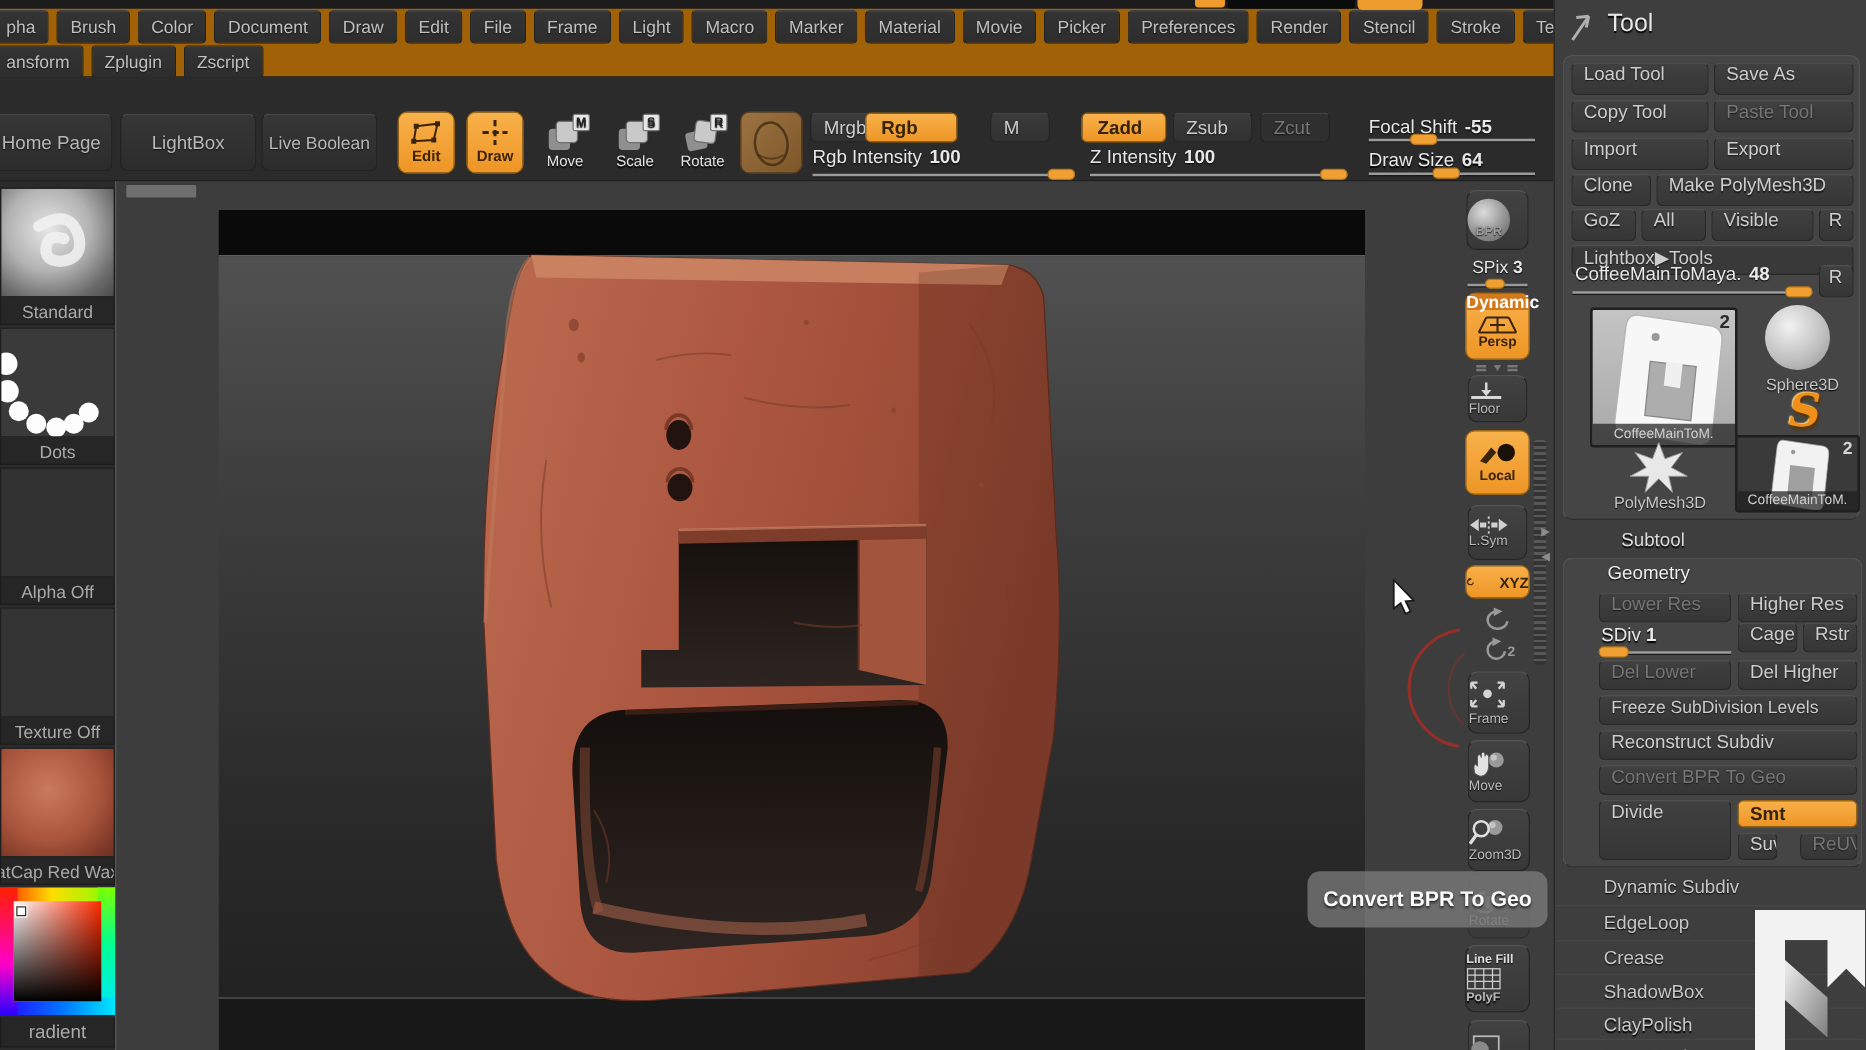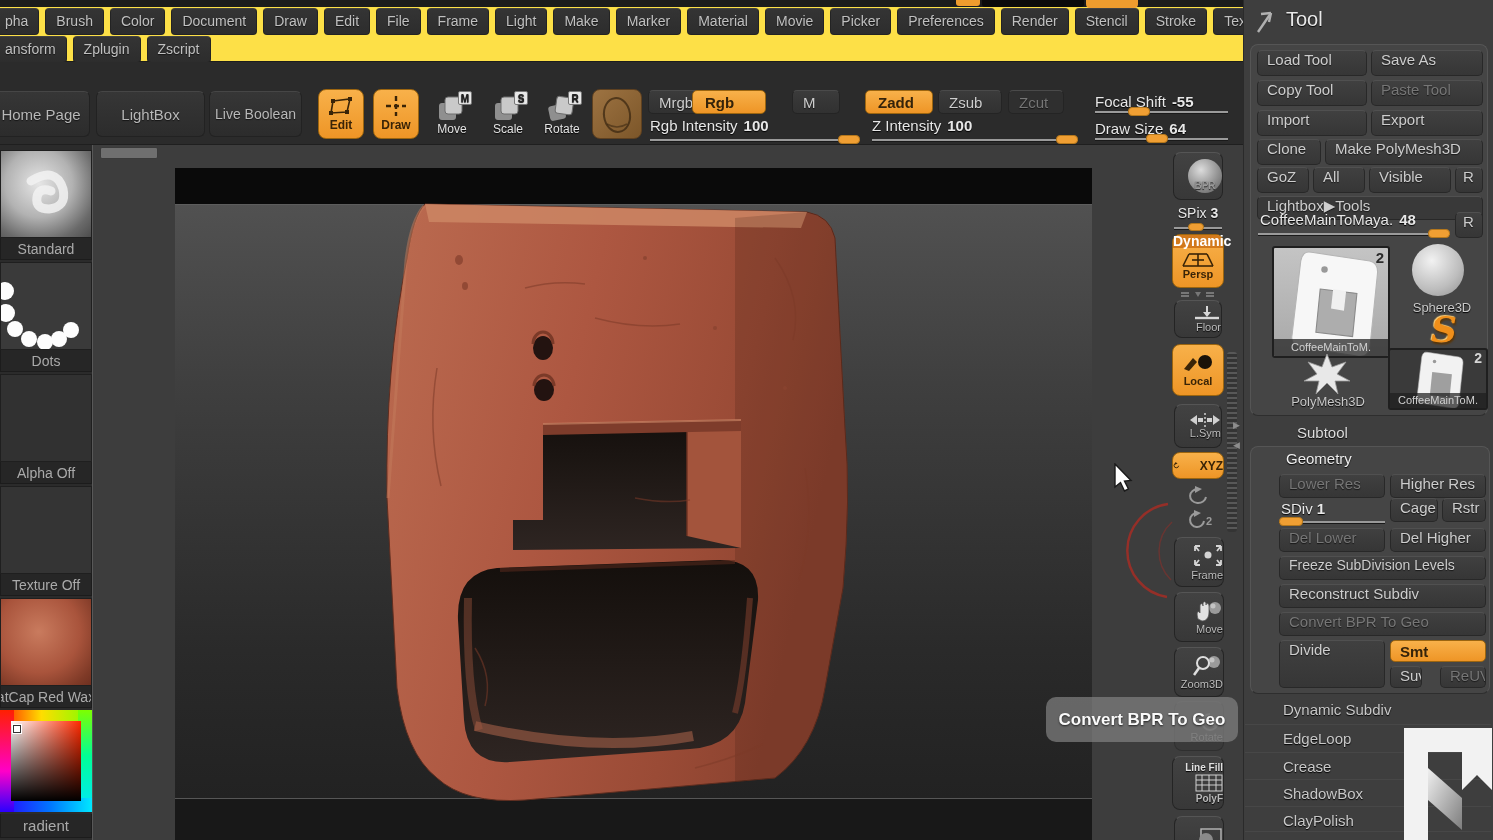--- a/index.html
+++ b/index.html
@@ -4,21 +4,21 @@
 <style>
   * { margin:0; padding:0; box-sizing:border-box; }
   html,body { background:#1a1a1a; }
   #app {
     position:relative; width:1493px; height:840px; overflow:hidden;
     background:#2b2b2b; font-family:"Liberation Sans", sans-serif;
     -webkit-font-smoothing:antialiased; cursor:default;
   }
   .abs { position:absolute; }
   
-  .menubar { position:absolute; left:0; top:0; width:1243px; height:62px; background:#fde047; border-bottom:1px solid #1d1d1d; }
+  .menubar { position:absolute; left:0; top:0; width:1243px; height:62px; background:#a16207; border-bottom:1px solid #1d1d1d; }
   .topstrip { position:absolute; left:0; top:0; width:1243px; height:7px; background:#1c1c1c; }
   .menu-row { position:absolute; left:2px; display:flex; gap:6px; }
   .menu-item {
     background:linear-gradient(#343434,#2d2d2d); border:1px solid #232323; border-top-color:#424242;
     border-radius:4px; color:#c0c0c0; font-size:14px; padding:4px 10px 5px; text-shadow:0 1px 1px rgba(0,0,0,.6);
     white-space:nowrap;
   }
   
   .shelf { position:absolute; left:0; top:62px; width:1243px; height:83px; background:#2b2b2b; border-bottom:1px solid #1f1f1f; }
   .btn-shelf {
@@ -40,21 +40,21 @@
   .slider-label b { margin-left:6px; }
   .track { position:absolute; height:2px; background:#9a9a9a; box-shadow:0 1px 0 #1a1a1a; }
   .knob { position:absolute; width:22px; height:9px; background:#f09f33; border:1px solid #b4771c; border-radius:4px; }
   .dim { color:#767676 !important; }
   
   .tray-thumb { position:absolute; left:0; width:92px; height:88px; overflow:hidden; border:1px solid #1f1f1f; }
   .tray-label { position:absolute; left:0; width:92px; height:22px; background:#262626; border:1px solid #1c1c1c; border-top:none; color:#aaaaaa; font-size:14px; display:flex; align-items:center; justify-content:center; white-space:nowrap; overflow:hidden; }
   
   .canvas-panel { position:absolute; left:92px; top:145px; width:1151px; height:695px; background:#3d3d3d; border-left:1px solid #585858; }
   
-  .strip-btn { position:absolute; background:linear-gradient(#424242,#383838); border:1px solid #242424; border-top-color:#555; border-radius:8px; display:flex; flex-direction:column; align-items:flex-end; justify-content:center; color:#bbbbbb; font-size:11px; text-shadow:0 1px 1px #000; }
+  .strip-btn { position:absolute; background:linear-gradient(#424242,#383838); border:1px solid #242424; border-top-color:#555; border-radius:8px; display:flex; flex-direction:column; align-items:flex-start; justify-content:center; color:#bbbbbb; font-size:11px; text-shadow:0 1px 1px #000; }
   .strip-btn-orange { position:absolute; background:linear-gradient(#f8b14a,#ee9526); border:1px solid #9c650f; border-radius:8px; display:flex; flex-direction:column; align-items:center; justify-content:center; color:#3a2407; font-size:11px; font-weight:bold; }
   
   .rpanel { position:absolute; left:1243px; top:0; width:250px; height:840px; background:#3e3e3e; border-left:1px solid #2a2a2a; }
   .groupbox { position:absolute; background:#454545; border:1px solid #555; border-bottom-color:#2e2e2e; border-radius:8px; }
   .pbtn { position:absolute; height:26px; background:linear-gradient(#404040,#363636); border:1px solid #282828; border-top-color:#505050; border-radius:5px; color:#cdcdcd; font-size:15px; display:flex; align-items:flex-start; padding:0 9px; text-shadow:0 1px 1px rgba(0,0,0,.6); white-space:nowrap; overflow:hidden; }
   .pbtn-orange { position:absolute; height:22px; background:linear-gradient(#f8b14a,#ee9526); border:1px solid #9c650f; border-radius:5px; color:#35230a; font-size:15px; font-weight:bold; display:flex; align-items:center; padding:0 9px; }
   .section-row { position:absolute; left:1245px; width:246px; height:27px; color:#c8c8c8; font-size:15px; display:flex; align-items:center; padding-left:38px; border-top:1px solid #474747; text-shadow:0 1px 1px #000; }
   .thumb-label { position:absolute; color:#c8c8c8; font-size:13px; text-shadow:0 1px 1px #000; text-align:center; white-space:nowrap; overflow:hidden; }
   
   .tooltip { position:absolute; left:1046px; top:697px; width:192px; height:45px; background:rgba(128,128,128,.72); border-radius:10px; color:#fafafa; font-size:17px; font-weight:600; display:flex; align-items:center; justify-content:center; text-shadow:0 1px 2px rgba(0,0,0,.7); }
@@ -72,21 +72,21 @@
     <div class="menu-row" style="top:8px;left:-6px">
       <span class="menu-item">pha</span>
       <span class="menu-item">Brush</span>
       <span class="menu-item">Color</span>
       <span class="menu-item">Document</span>
       <span class="menu-item">Draw</span>
       <span class="menu-item">Edit</span>
       <span class="menu-item">File</span>
       <span class="menu-item">Frame</span>
       <span class="menu-item">Light</span>
-      <span class="menu-item">Make</span>
+      <span class="menu-item">Macro</span>
       <span class="menu-item">Marker</span>
       <span class="menu-item">Material</span>
       <span class="menu-item">Movie</span>
       <span class="menu-item">Picker</span>
       <span class="menu-item">Preferences</span>
       <span class="menu-item">Render</span>
       <span class="menu-item">Stencil</span>
       <span class="menu-item">Stroke</span>
       <span class="menu-item">Texture</span>
       <span class="menu-item">Tool</span>

